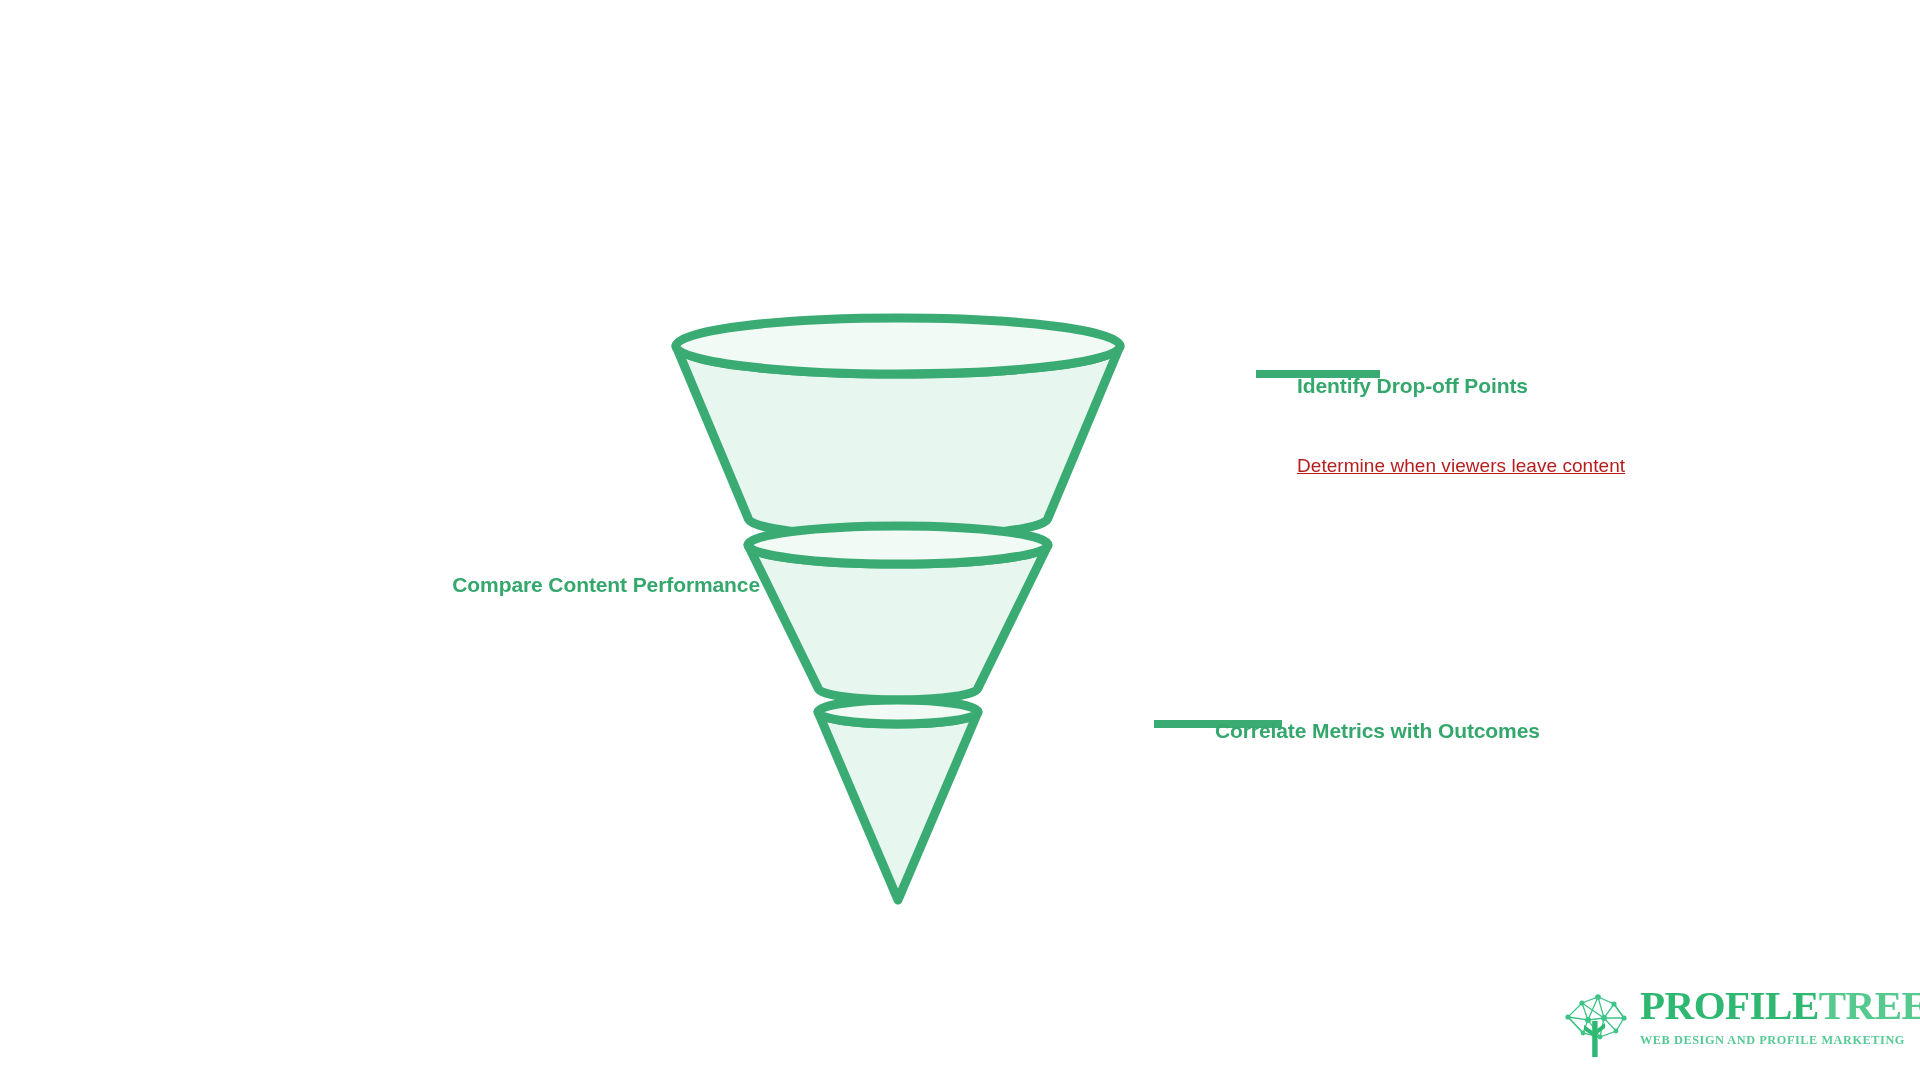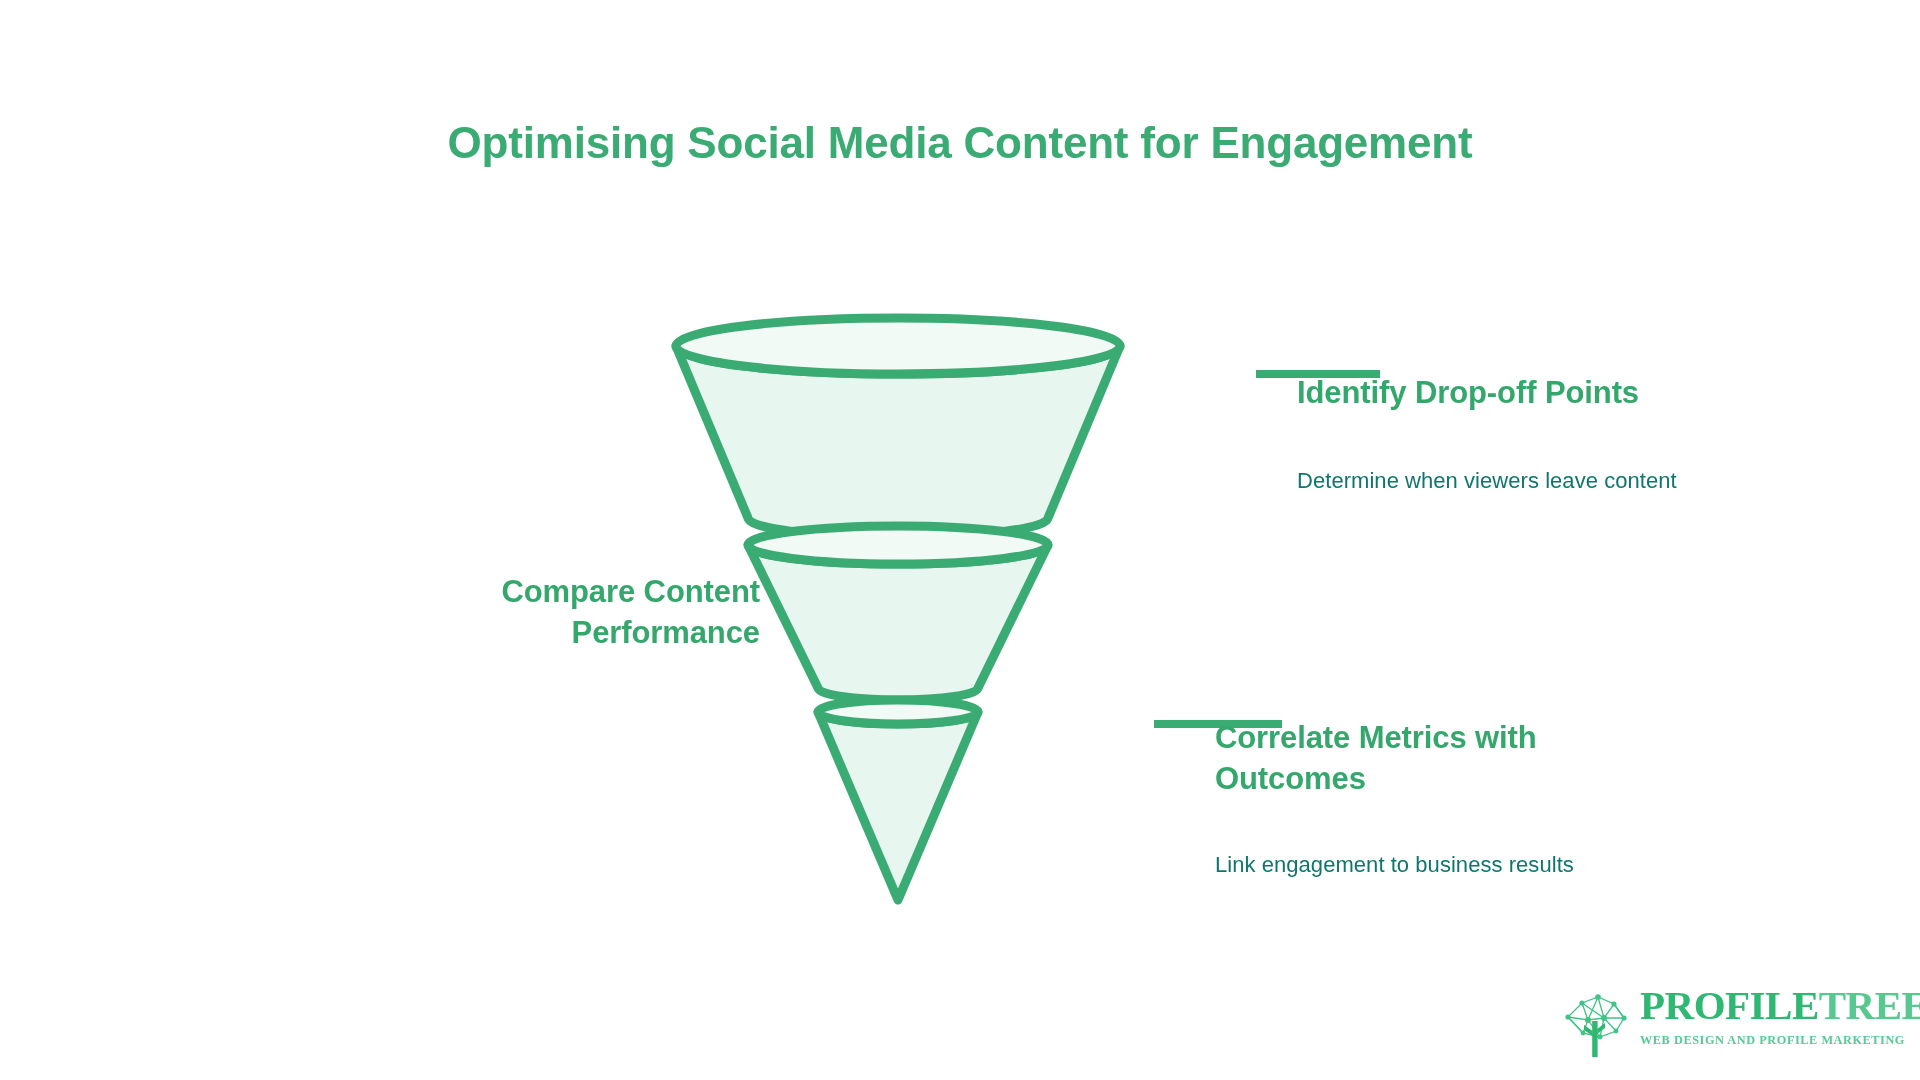--- a/index.html
+++ b/index.html
@@ -50,32 +50,33 @@
     width: 100%;
     height: 100%;
     overflow: visible;
   }
 
   
   .callout {
     position: absolute;
   }
   .callout .c-title {
-    font-size: 31px;
+    font-size: 21px;
     font-weight: bold;
     color: #34a86c;
     line-height: 1.33;
     letter-spacing: -0.1px;
   }
   .callout .c-desc {
-    font-size: 22px;
+    font-size: 19px;
     font-weight: normal;
-    color: #0f766e;
+    color: #b91c1c;
     line-height: 1.45;
     letter-spacing: 0.05px;
+    text-decoration: underline;
   }
 
   
   #callout-identify-dropoff {
     left: 1297px;
     top: 372px;
     width: 400px;
     text-align: left;
   }
   #callout-identify-dropoff .c-desc {
@@ -143,21 +144,20 @@
     color: #57c994;
     letter-spacing: 0.55px;
     white-space: nowrap;
   }
 </style>
 </head>
 <body>
 
 <div id="slide">
 
-  <div class="title">Optimising Social Media Content for Engagement</div>
 
   <div id="funnel-graphic">
     <svg viewBox="0 0 1180 640" xmlns="http://www.w3.org/2000/svg">
 
       <line x1="886" y1="74" x2="1010" y2="74" stroke="#3bab74" stroke-width="8" stroke-linecap="butt"></line>
 
       <line x1="405" y1="261" x2="528" y2="261" stroke="#3bab74" stroke-width="8" stroke-linecap="butt"></line>
 
       <line x1="784" y1="424" x2="912" y2="424" stroke="#3bab74" stroke-width="8" stroke-linecap="butt"></line>
 
@@ -196,21 +196,20 @@
     <div class="c-title">Identify Drop-off Points</div>
     <div class="c-desc">Determine when viewers leave content</div>
   </div>
 
   <div class="callout" id="callout-compare-performance">
     <div class="c-title">Compare Content Performance</div>
   </div>
 
   <div class="callout" id="callout-correlate-metrics">
     <div class="c-title">Correlate Metrics with Outcomes</div>
-    <div class="c-desc">Link engagement to business results</div>
   </div>
 
   <div id="brand-logo">
 
     <div class="logo-mark">
       <svg viewBox="0 0 76 72" xmlns="http://www.w3.org/2000/svg">
         <g stroke="#3ec486" stroke-width="1.3" fill="none">
           <path d="M10 30 L24 16 L40 10 L56 17 L66 31 L58 44 L42 50 L25 46 Z"></path>
           <path d="M10 30 L30 33 L40 10"></path>
           <path d="M24 16 L30 33 L25 46"></path>

